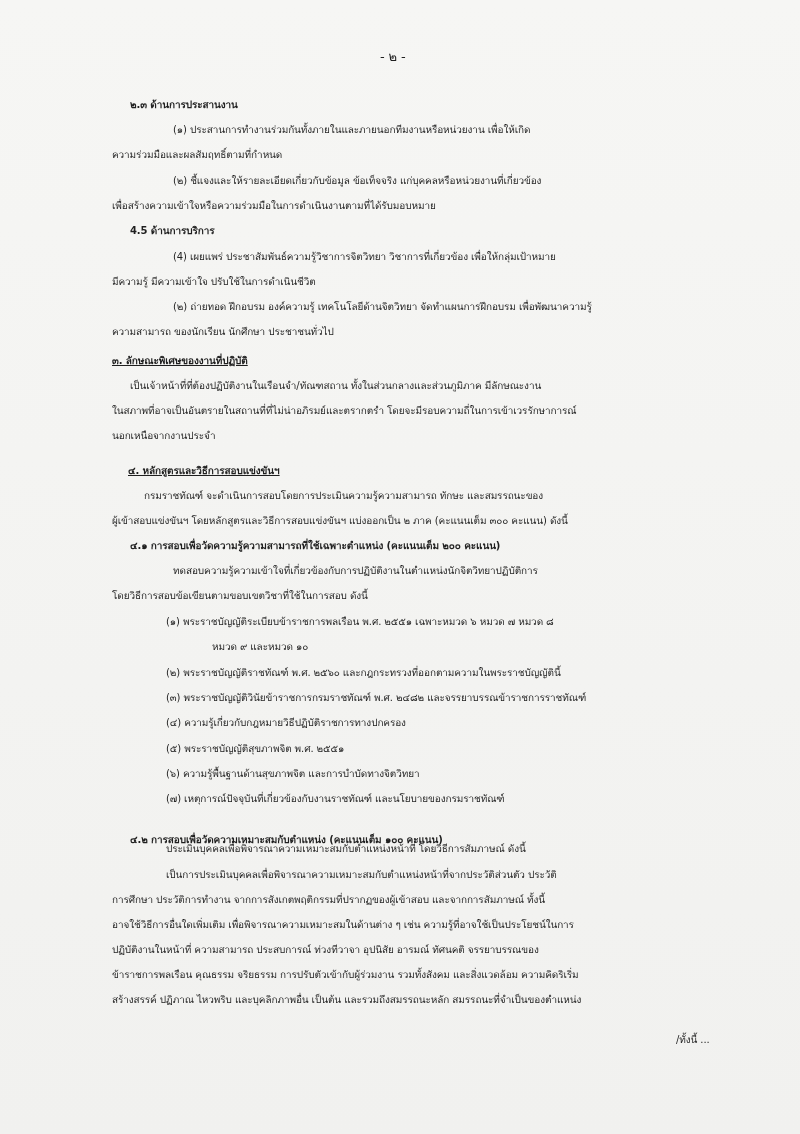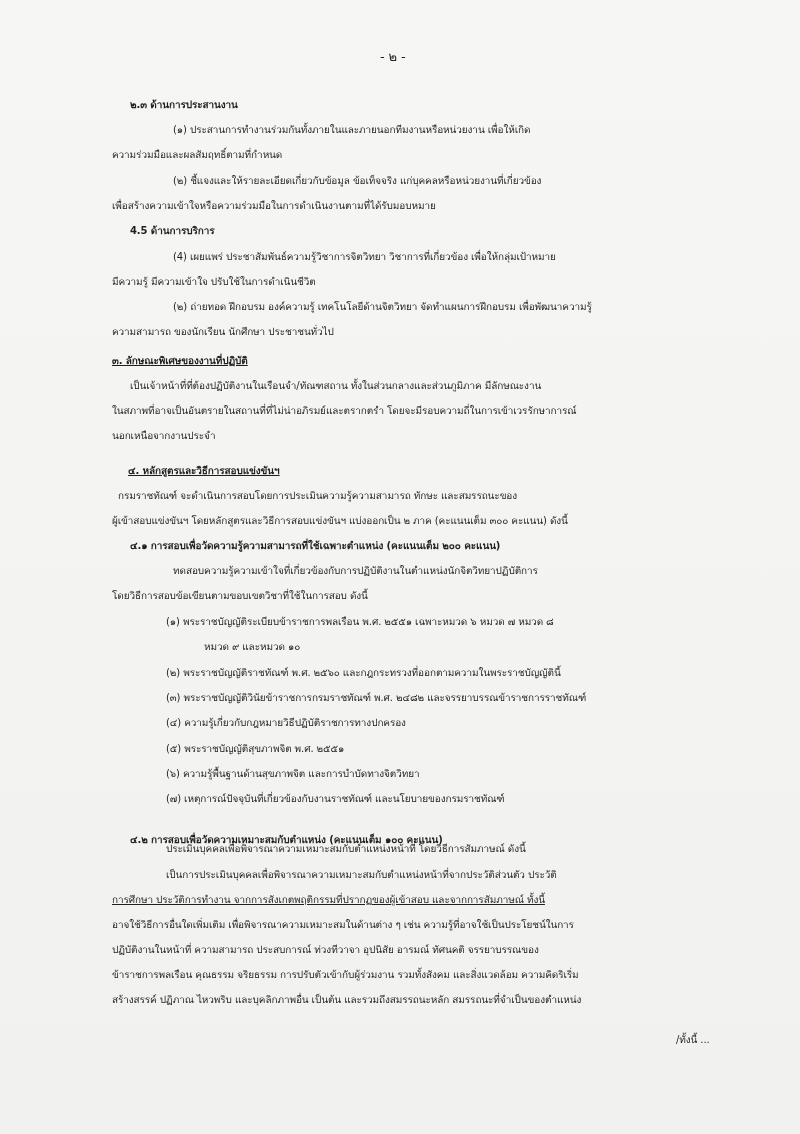--- a/index.html
+++ b/index.html
@@ -44,38 +44,38 @@
   <div class="line" style="left:112px;top:273px;">มีความรู้ มีความเข้าใจ ปรับใช้ในการดำเนินชีวิต</div>
   <div class="line" style="left:173px;top:298px;">(๒) ถ่ายทอด ฝึกอบรม องค์ความรู้ เทคโนโลยีด้านจิตวิทยา จัดทำแผนการฝึกอบรม เพื่อพัฒนาความรู้</div>
   <div class="line" style="left:112px;top:323px;">ความสามารถ ของนักเรียน นักศึกษา ประชาชนทั่วไป</div>
 
   <div class="line u" style="left:112px;top:352px;">๓. ลักษณะพิเศษของงานที่ปฏิบัติ</div>
   <div class="line" style="left:112px;top:402px;">ในสภาพที่อาจเป็นอันตรายในสถานที่ที่ไม่น่าอภิรมย์และตรากตรำ โดยจะมีรอบความถี่ในการเข้าเวรรักษาการณ์</div>
   <div class="line" style="left:130px;top:377px;">เป็นเจ้าหน้าที่ที่ต้องปฏิบัติงานในเรือนจำ/ทัณฑสถาน ทั้งในส่วนกลางและส่วนภูมิภาค มีลักษณะงาน</div>
   <div class="line" style="left:112px;top:427px;">นอกเหนือจากงานประจำ</div>
 
   <div class="line u" style="left:128px;top:462px;">๔. หลักสูตรและวิธีการสอบแข่งขันฯ</div>
-  <div class="line" style="left:118px;top:487px;">กรมราชทัณฑ์ จะดำเนินการสอบโดยการประเมินความรู้ความสามารถ ทักษะ และสมรรถนะของ</div>
+  <div class="line" style="left:144px;top:487px;">กรมราชทัณฑ์ จะดำเนินการสอบโดยการประเมินความรู้ความสามารถ ทักษะ และสมรรถนะของ</div>
   <div class="line" style="left:112px;top:512px;">ผู้เข้าสอบแข่งขันฯ โดยหลักสูตรและวิธีการสอบแข่งขันฯ แบ่งออกเป็น ๒ ภาค (คะแนนเต็ม ๓๐๐ คะแนน) ดังนี้</div>
 
   <div class="line b" style="left:130px;top:537px;">๔.๑   การสอบเพื่อวัดความรู้ความสามารถที่ใช้เฉพาะตำแหน่ง (คะแนนเต็ม ๒๐๐ คะแนน)</div>
   <div class="line" style="left:173px;top:562px;">ทดสอบความรู้ความเข้าใจที่เกี่ยวข้องกับการปฏิบัติงานในตำแหน่งนักจิตวิทยาปฏิบัติการ</div>
   <div class="line" style="left:112px;top:587px;text-align:right;">โดยวิธีการสอบข้อเขียนตามขอบเขตวิชาที่ใช้ในการสอบ ดังนี้</div>
   <div class="line" style="left:166px;top:613px;">(๑)  พระราชบัญญัติระเบียบข้าราชการพลเรือน พ.ศ. ๒๕๕๑ เฉพาะหมวด ๖ หมวด ๗ หมวด ๘</div>
-  <div class="line" style="left:204px;top:638px;">หมวด ๙ และหมวด ๑๐</div>
+  <div class="line" style="left:212px;top:638px;">หมวด ๙ และหมวด ๑๐</div>
   <div class="line" style="left:166px;top:664px;">(๒)  พระราชบัญญัติราชทัณฑ์ พ.ศ. ๒๕๖๐ และกฎกระทรวงที่ออกตามความในพระราชบัญญัตินี้</div>
   <div class="line" style="left:166px;top:689px;">(๓)  พระราชบัญญัติวินัยข้าราชการกรมราชทัณฑ์ พ.ศ. ๒๔๘๒ และจรรยาบรรณข้าราชการราชทัณฑ์</div>
   <div class="line" style="left:166px;top:714px;">(๔)  ความรู้เกี่ยวกับกฎหมายวิธีปฏิบัติราชการทางปกครอง</div>
   <div class="line" style="left:166px;top:740px;">(๕)  พระราชบัญญัติสุขภาพจิต พ.ศ. ๒๕๕๑</div>
   <div class="line" style="left:166px;top:765px;">(๖)  ความรู้พื้นฐานด้านสุขภาพจิต และการบำบัดทางจิตวิทยา</div>
   <div class="line" style="left:166px;top:790px;">(๗)  เหตุการณ์ปัจจุบันที่เกี่ยวข้องกับงานราชทัณฑ์ และนโยบายของกรมราชทัณฑ์</div>
 
   <div class="line b" style="left:130px;top:831px;">๔.๒   การสอบเพื่อวัดความเหมาะสมกับตำแหน่ง (คะแนนเต็ม ๑๐๐ คะแนน)</div>
   <div class="line" style="left:166px;top:840px;">ประเมินบุคคลเพื่อพิจารณาความเหมาะสมกับตำแหน่งหน้าที่ โดยวิธีการสัมภาษณ์ ดังนี้</div>
   <div class="line" style="left:166px;top:866px;">เป็นการประเมินบุคคลเพื่อพิจารณาความเหมาะสมกับตำแหน่งหน้าที่จากประวัติส่วนตัว ประวัติ</div>
-  <div class="line" style="left:112px;top:891px;text-decoration:underline;">การศึกษา ประวัติการทำงาน  จากการสังเกตพฤติกรรมที่ปรากฏของผู้เข้าสอบ และจากการสัมภาษณ์  ทั้งนี้</div>
+  <div class="line" style="left:112px;top:891px;">การศึกษา ประวัติการทำงาน  จากการสังเกตพฤติกรรมที่ปรากฏของผู้เข้าสอบ และจากการสัมภาษณ์  ทั้งนี้</div>
   <div class="line" style="left:112px;top:916px;">อาจใช้วิธีการอื่นใดเพิ่มเติม เพื่อพิจารณาความเหมาะสมในด้านต่าง ๆ เช่น ความรู้ที่อาจใช้เป็นประโยชน์ในการ</div>
   <div class="line" style="left:112px;top:941px;">ปฏิบัติงานในหน้าที่ ความสามารถ ประสบการณ์ ท่วงทีวาจา อุปนิสัย อารมณ์ ทัศนคติ จรรยาบรรณของ</div>
   <div class="line" style="left:112px;top:966px;text-align:center;">ข้าราชการพลเรือน  คุณธรรม จริยธรรม  การปรับตัวเข้ากับผู้ร่วมงาน รวมทั้งสังคม และสิ่งแวดล้อม ความคิดริเริ่ม</div>
   <div class="line" style="left:112px;top:991px;">สร้างสรรค์ ปฏิภาณ ไหวพริบ และบุคลิกภาพอื่น เป็นต้น และรวมถึงสมรรถนะหลัก สมรรถนะที่จำเป็นของตำแหน่ง</div>
 
   <div class="line" style="left:676px;top:1031px;">/ทั้งนี้ ...</div>
 </div>
 
 </body></html>

